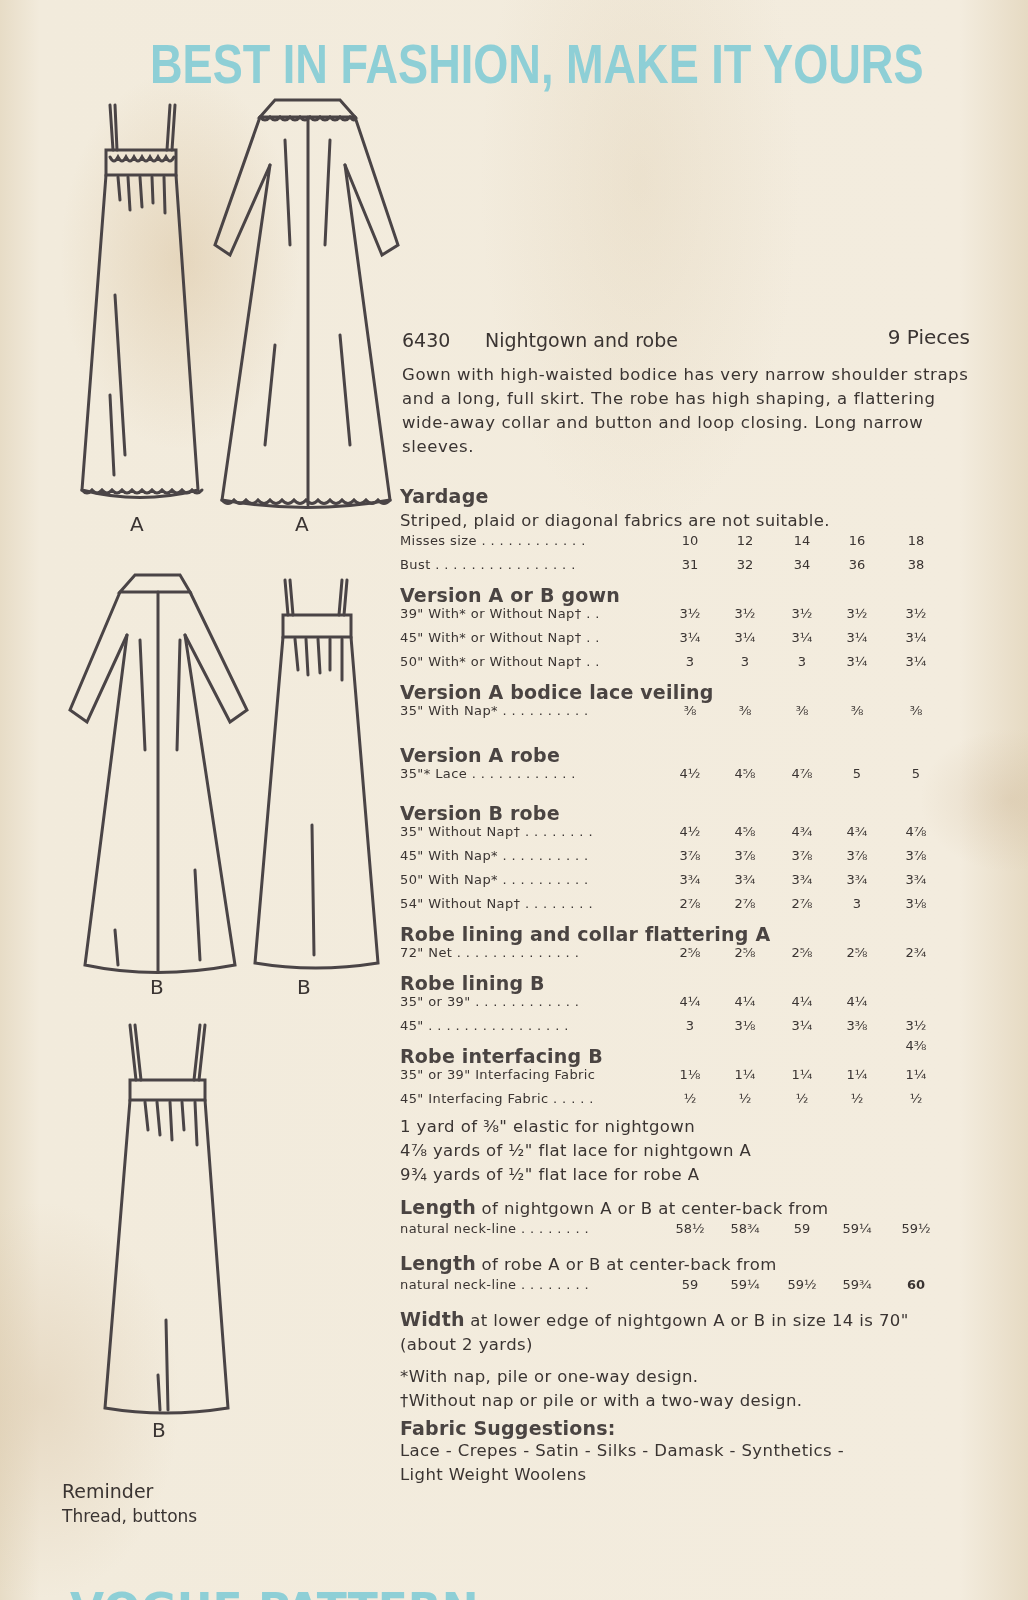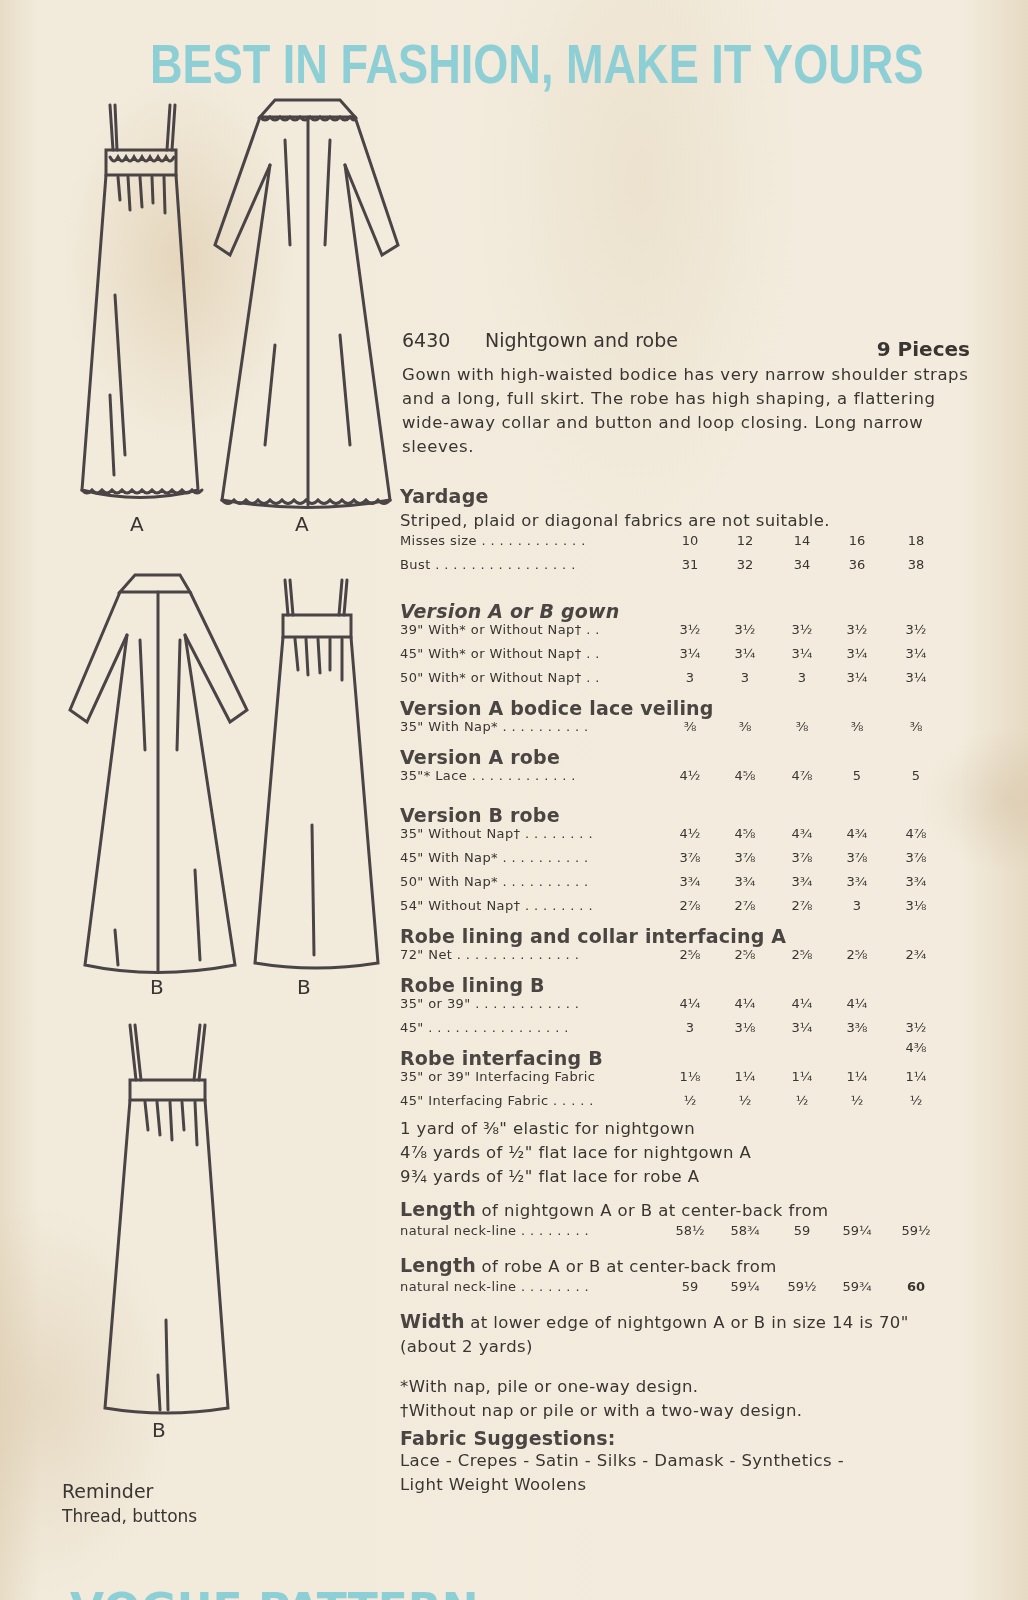--- a/index.html
+++ b/index.html
@@ -18,21 +18,21 @@
     transform:scaleX(0.82);transform-origin:left top;white-space:nowrap;}
   .footer-band{position:absolute;left:70px;top:1588px;font-weight:bold;font-size:44px;
     color:#8ecfd6;white-space:nowrap;height:12px;overflow:hidden;line-height:44px;}
   .footer-band span{display:block;margin-top:0px;}
   svg.fig{position:absolute;}
   .fig-label{position:absolute;font-size:20px;color:#3a3432;font-family:"DejaVu Sans",sans-serif;}
   .info{position:absolute;left:400px;top:325px;width:570px;}
   .title-row{position:relative;height:34px;font-size:19px;}
   .title-row .num{position:absolute;left:2px;top:4px;}
   .title-row .name{position:absolute;left:85px;top:4px;}
-  .title-row .pieces{position:absolute;right:0;top:12px;font-size:20px;font-weight:bold;}
+  .title-row .pieces{position:absolute;right:0;top:0;font-size:20px;}
   .desc{font-size:16.5px;line-height:24px;letter-spacing:0.6px;margin-top:4px;margin-left:2px;}
   .section{font-size:19px;font-weight:bold;color:#4a4442;letter-spacing:0.2px;}
   .row{position:relative;height:24px;font-size:13px;white-space:nowrap;}
   .row .lbl{position:absolute;left:0;top:0;letter-spacing:0.4px;}
   .row .v{position:absolute;top:0;width:50px;text-align:center;}
   .note{font-size:16.5px;line-height:24px;letter-spacing:0.4px;}
   .reminder{position:absolute;left:62px;top:1480px;font-size:19px;}
   .reminder .sub{font-size:17px;margin-top:4px;}
 </style>
 </head>
@@ -129,21 +129,21 @@
         <span class="v" style="left: 491px;">18</span>
       </div>
       <div class="row">
         <span class="lbl">Bust . . . . . . . . . . . . . . . .</span>
         <span class="v" style="left: 265px;">31</span>
         <span class="v" style="left: 320px;">32</span>
         <span class="v" style="left: 377px;">34</span>
         <span class="v" style="left: 432px;">36</span>
         <span class="v" style="left: 491px;">38</span>
       </div>
-      <div class="section" style="margin-top: 19px; font-style: italic;">Version A or B gown</div>
+      <div class="section" style="margin-top: 3px;">Version A or B gown</div>
       <div class="row">
         <span class="lbl">39" With* or Without Nap† . .</span>
         <span class="v" style="left: 265px;">3½</span>
         <span class="v" style="left: 320px;">3½</span>
         <span class="v" style="left: 377px;">3½</span>
         <span class="v" style="left: 432px;">3½</span>
         <span class="v" style="left: 491px;">3½</span>
       </div>
       <div class="row">
         <span class="lbl">45" With* or Without Nap† . .</span>
@@ -163,21 +163,21 @@
       </div>
       <div class="section" style="margin-top: 3px;">Version A bodice lace veiling</div>
       <div class="row">
         <span class="lbl">35" With Nap* . . . . . . . . . .</span>
         <span class="v" style="left: 265px;">⅜</span>
         <span class="v" style="left: 320px;">⅜</span>
         <span class="v" style="left: 377px;">⅜</span>
         <span class="v" style="left: 432px;">⅜</span>
         <span class="v" style="left: 491px;">⅜</span>
       </div>
-      <div class="section" style="margin-top: 3px;">Version A robe</div>
+      <div class="section" style="margin-top: 17px;">Version A robe</div>
       <div class="row">
         <span class="lbl">35"* Lace . . . . . . . . . . . .</span>
         <span class="v" style="left: 265px;">4½</span>
         <span class="v" style="left: 320px;">4⅝</span>
         <span class="v" style="left: 377px;">4⅞</span>
         <span class="v" style="left: 432px;">5</span>
         <span class="v" style="left: 491px;">5</span>
       </div>
       <div class="section" style="margin-top: 12px;">Version B robe</div>
       <div class="row">
@@ -205,21 +205,21 @@
         <span class="v" style="left: 491px;">3¾</span>
       </div>
       <div class="row">
         <span class="lbl">54" Without Nap† . . . . . . . .</span>
         <span class="v" style="left: 265px;">2⅞</span>
         <span class="v" style="left: 320px;">2⅞</span>
         <span class="v" style="left: 377px;">2⅞</span>
         <span class="v" style="left: 432px;">3</span>
         <span class="v" style="left: 491px;">3⅛</span>
       </div>
-      <div class="section" style="margin-top: 3px;">Robe lining and collar interfacing A</div>
+      <div class="section" style="margin-top: 3px;">Robe lining and collar flattering A</div>
       <div class="row">
         <span class="lbl">72" Net . . . . . . . . . . . . . .</span>
         <span class="v" style="left: 265px;">2⅝</span>
         <span class="v" style="left: 320px;">2⅝</span>
         <span class="v" style="left: 377px;">2⅝</span>
         <span class="v" style="left: 432px;">2⅝</span>
         <span class="v" style="left: 491px;">2¾</span>
       </div>
       <div class="section" style="margin-top: 3px;">Robe lining B</div>
       <div class="row">
@@ -283,21 +283,21 @@
         <span class="v" style="left: 377px;">59½</span>
         <span class="v" style="left: 432px;">59¾</span>
         <span class="v" style="left: 491px; font-weight: bold;">60</span>
       </div>
   </div>
   <div style="margin-top:6px">
     <div class="note"><span class="section">Width</span><span> at lower edge of nightgown A or B in size 14 is 70"</span></div>
     <div class="note">(about 2 yards)</div>
   </div>
 
-  <div style="margin-top:16px">
+  <div style="margin-top:8px">
     <div class="note">*With nap, pile or one-way design.</div>
     <div class="note">†Without nap or pile or with a two-way design.</div>
   </div>
 
   <div class="section" style="margin-top:4px">Fabric Suggestions:</div>
   <div class="note">Lace - Crepes - Satin - Silks - Damask - Synthetics -</div>
   <div class="note">Light Weight Woolens</div>
 </div>
 
 <div class="reminder">

